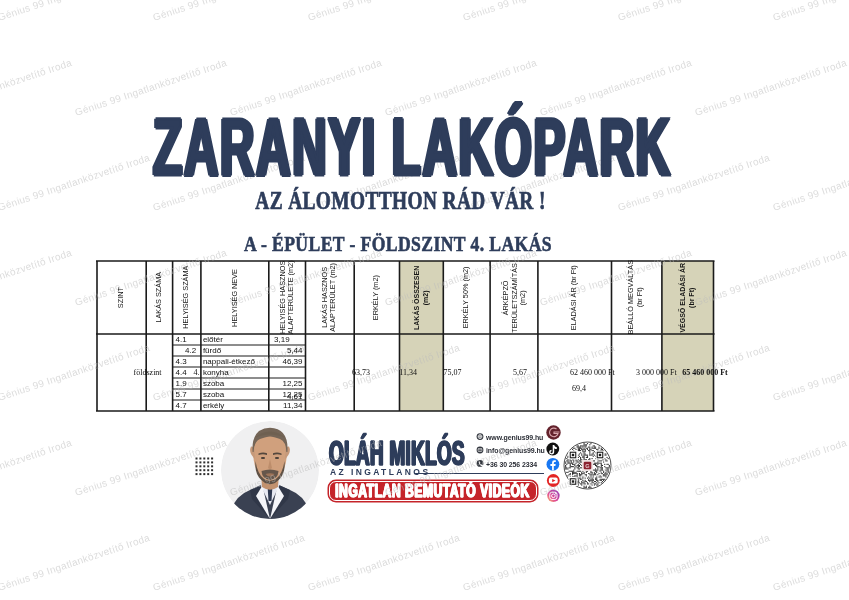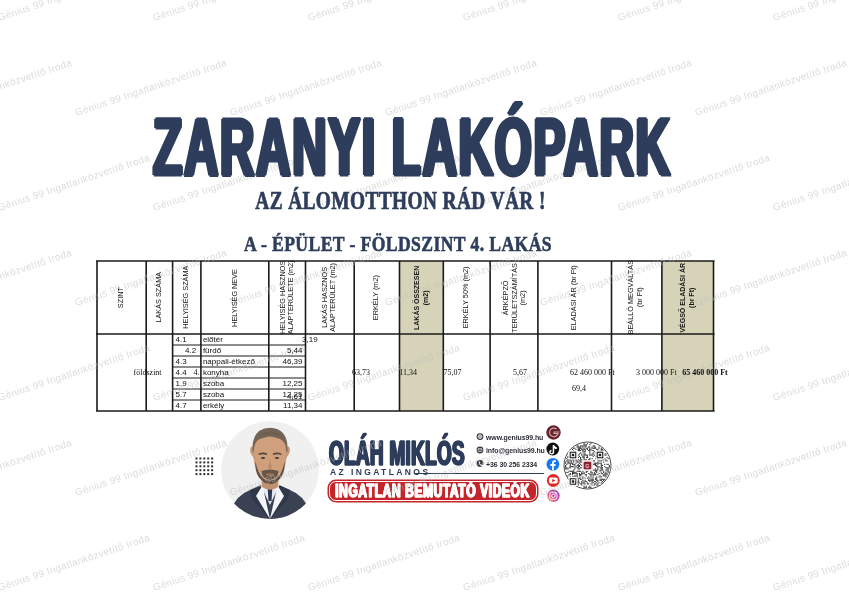--- a/index.html
+++ b/index.html
@@ -125,21 +125,21 @@
 <div class="hdr" style="left:341.4px;top:274.9px;width:71px;height:45.3px;">ERKÉLY (m2)</div>
 <div class="hdr b" style="left:385.9px;top:275.6px;width:71px;height:43.8px;">LAKÁS ÖSSZESEN<br>(m2)</div>
 <div class="hdr" style="left:431.2px;top:274.1px;width:71px;height:46.8px;">ERKÉLY 50% (m2)</div>
 <div class="hdr" style="left:478.5px;top:273.6px;width:71px;height:47.8px;">ÁRKÉPZŐ<br>TERÜLETSZÁMÍTÁS<br>(m2)</div>
 <div class="hdr" style="left:539.2px;top:260.7px;width:71px;height:73.6px;">ELADÁSI ÁR (br Ft)</div>
 <div class="hdr" style="left:601.2px;top:272.3px;width:71px;height:50.4px;">BEÁLLÓ MEGVÁLTÁS<br>(br Ft)</div>
 <div class="hdr b" style="left:652.2px;top:271.7px;width:71px;height:51.6px;">VÉGSŐ ELADÁSI ÁR<br>(br Ft)</div>
 
 <div class="cell" style="left:175.6px;top:335px;width:24px;">4.1</div>
 <div class="cell" style="left:202.9px;top:335px;width:64px;">előtér</div>
-<div class="cell r" style="left:284px;top:335px;width:33.7px;">3,19</div>
+<div class="cell r" style="left:256px;top:335px;width:33.7px;">3,19</div>
 <div class="cell" style="left:185px;top:346px;width:24px;">4.2</div>
 <div class="cell" style="left:202.9px;top:346px;width:64px;">fürdő</div>
 <div class="cell r" style="left:268.8px;top:346px;width:33.7px;">5,44</div>
 <div class="cell" style="left:175.6px;top:357px;width:24px;">4.3</div>
 <div class="cell" style="left:202.9px;top:357px;width:64px;">nappali-étkező</div>
 <div class="cell r" style="left:268.8px;top:357px;width:33.7px;">46,39</div>
 <div class="cell" style="left:175.6px;top:368px;width:24px;">4.4</div>
 <div class="cell" style="left:202.9px;top:368px;width:64px;">konyha</div>
 <div class="cell r" style="left:268.8px;top:368px;width:33.7px;margin-top:24px;">4,61</div>
 <div class="cell" style="left:175.6px;top:379px;width:24px;">1.9</div>

